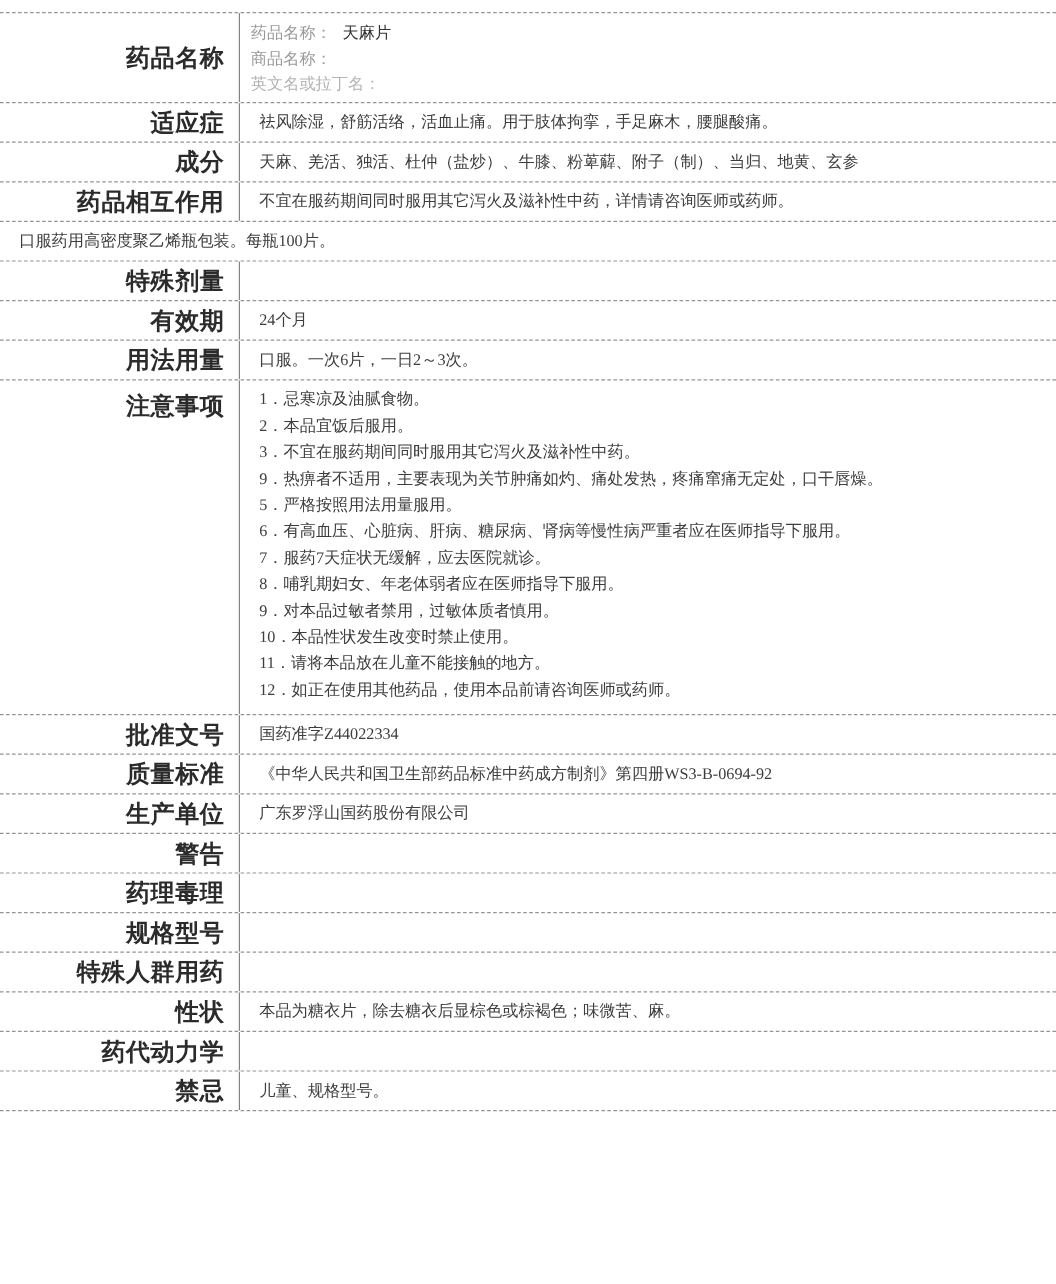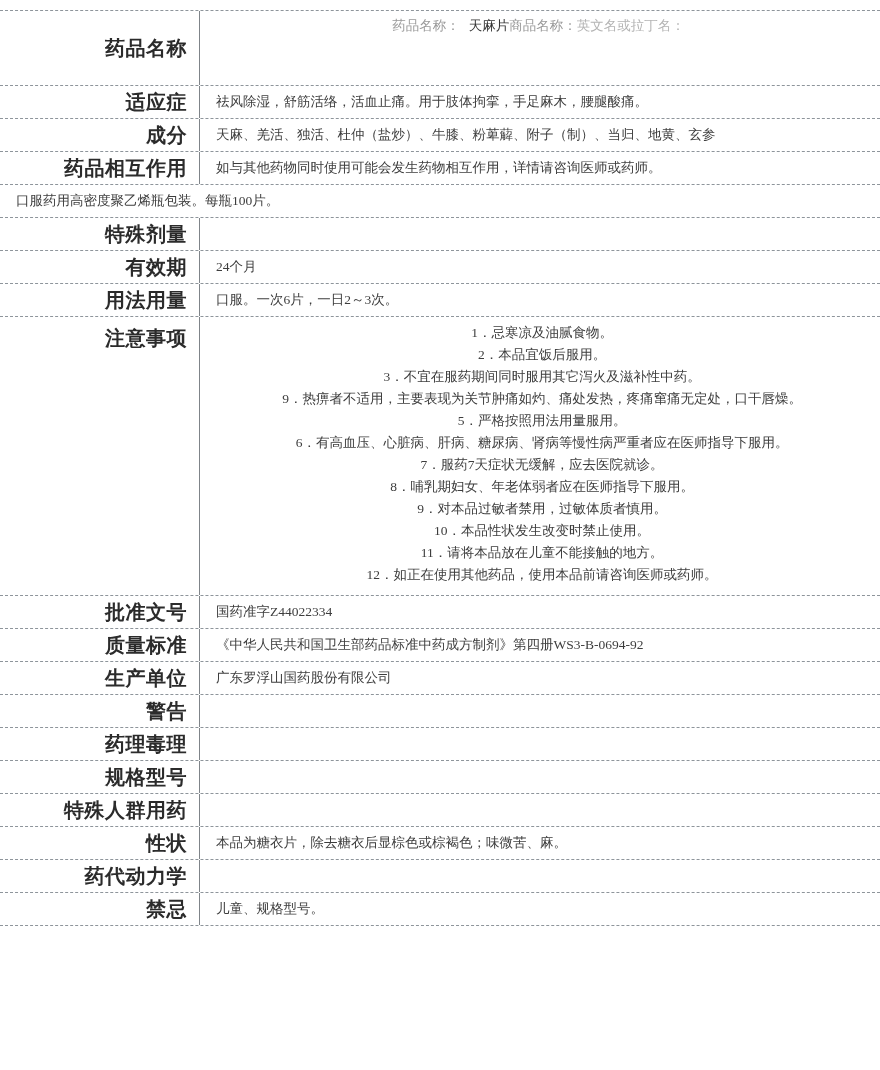--- a/index.html
+++ b/index.html
@@ -37,37 +37,37 @@
     flex: 1 1 auto;
     align-items: center;
     padding: 4px 12px 4px 16px;
     font-size: 13.5px;
     color: #3d3d3d;
     line-height: 20px;
   }
   
   .name-row { min-height: 75px; }
   .name-row .cell.value {
-    flex-direction: row;
+    flex-direction: column;
     align-items: flex-start;
     justify-content: center;
     padding-left: 9px;
   }
   .name-line { line-height: 21px; white-space: nowrap; }
   .muted { color: #999999; }
   .dark  { color: #333333; margin-left: 9px; }
   .faint { color: #b4b4b4; }
   
   .precautions-row .cell.label {
     align-items: flex-start;
     padding-top: 8px;
   }
   .precautions-row .cell.value {
     flex-direction: column;
-    align-items: center;
+    align-items: flex-start;
     justify-content: flex-start;
     padding: 5px 12px 9px 16px;
   }
   .precaution-item { line-height: 22px; }
 </style>
 </head>
 <body>
 
 <div class="drug-table">
 
@@ -87,21 +87,21 @@
     <div class="cell value">祛风除湿，舒筋活络，活血止痛。用于肢体拘挛，手足麻木，腰腿酸痛。</div>
   </div>
 
   <div class="row">
     <div class="cell label">成分</div>
     <div class="cell value">天麻、羌活、独活、杜仲（盐炒）、牛膝、粉萆薢、附子（制）、当归、地黄、玄参</div>
   </div>
 
   <div class="row">
     <div class="cell label">药品相互作用</div>
-    <div class="cell value">如与其他药物同时使用可能会发生药物相互作用，详情请咨询医师或药师。</div>
+    <div class="cell value">不宜在服药期间同时服用其它泻火及滋补性中药，详情请咨询医师或药师。</div>
   </div>
 
   <div class="row">
     <div class="cell value">口服药用高密度聚乙烯瓶包装。每瓶100片。</div>
   </div>
 
   <div class="row">
     <div class="cell label">特殊剂量</div>
     <div class="cell value"></div>
   </div>

